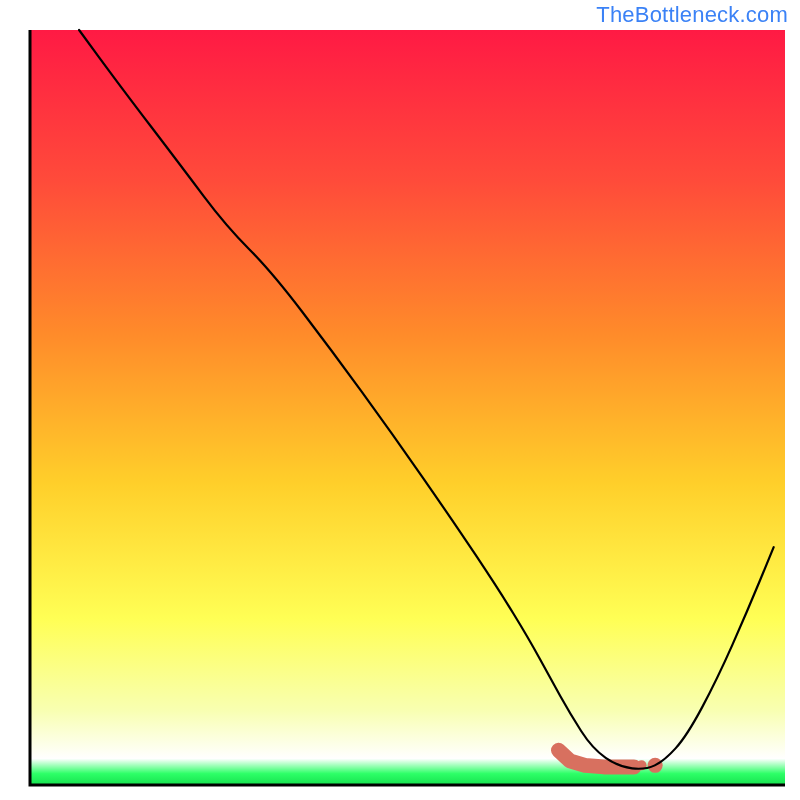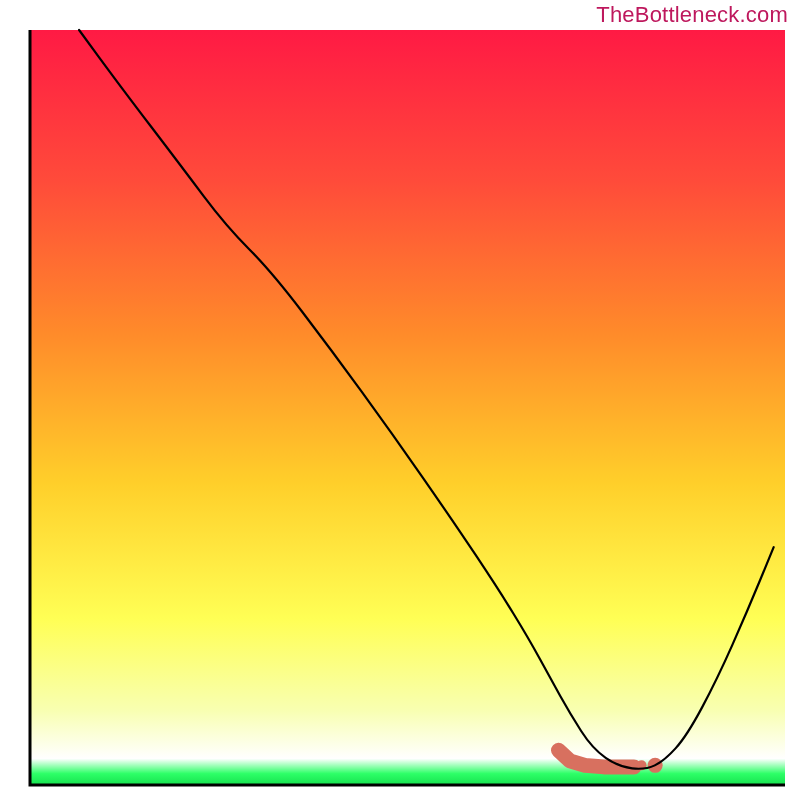--- a/index.html
+++ b/index.html
@@ -13,21 +13,21 @@
   }
   .plot-wrap {
     position: relative;
     width: 800px;
     height: 800px;
   }
   .watermark {
     position: absolute;
     top: 2px;
     right: 12px;
-    color: #be185d;
+    color: #3b82f6;
     font-size: 22px;
     font-weight: 500;
     letter-spacing: 0.2px;
     user-select: none;
   }
   svg {
     display: block;
   }
 </style>
 </head>

